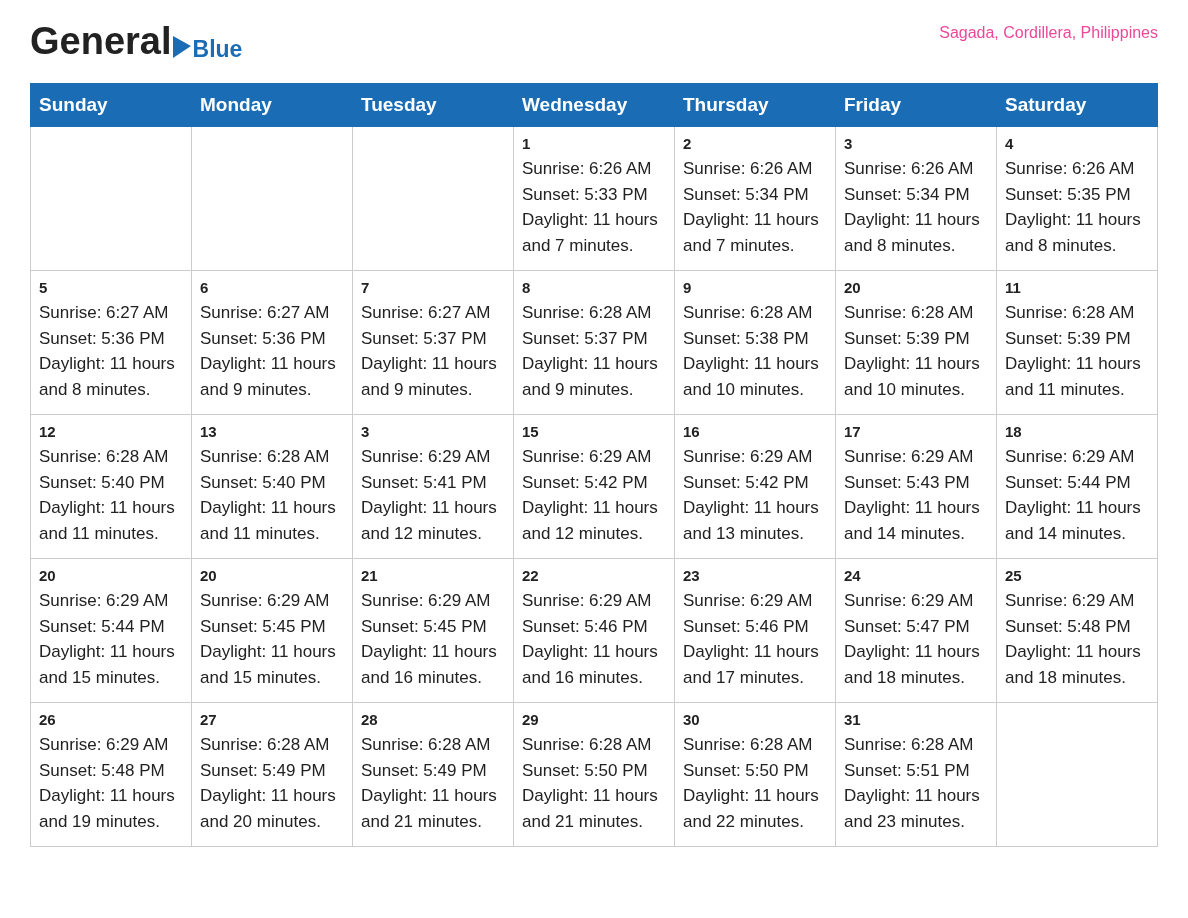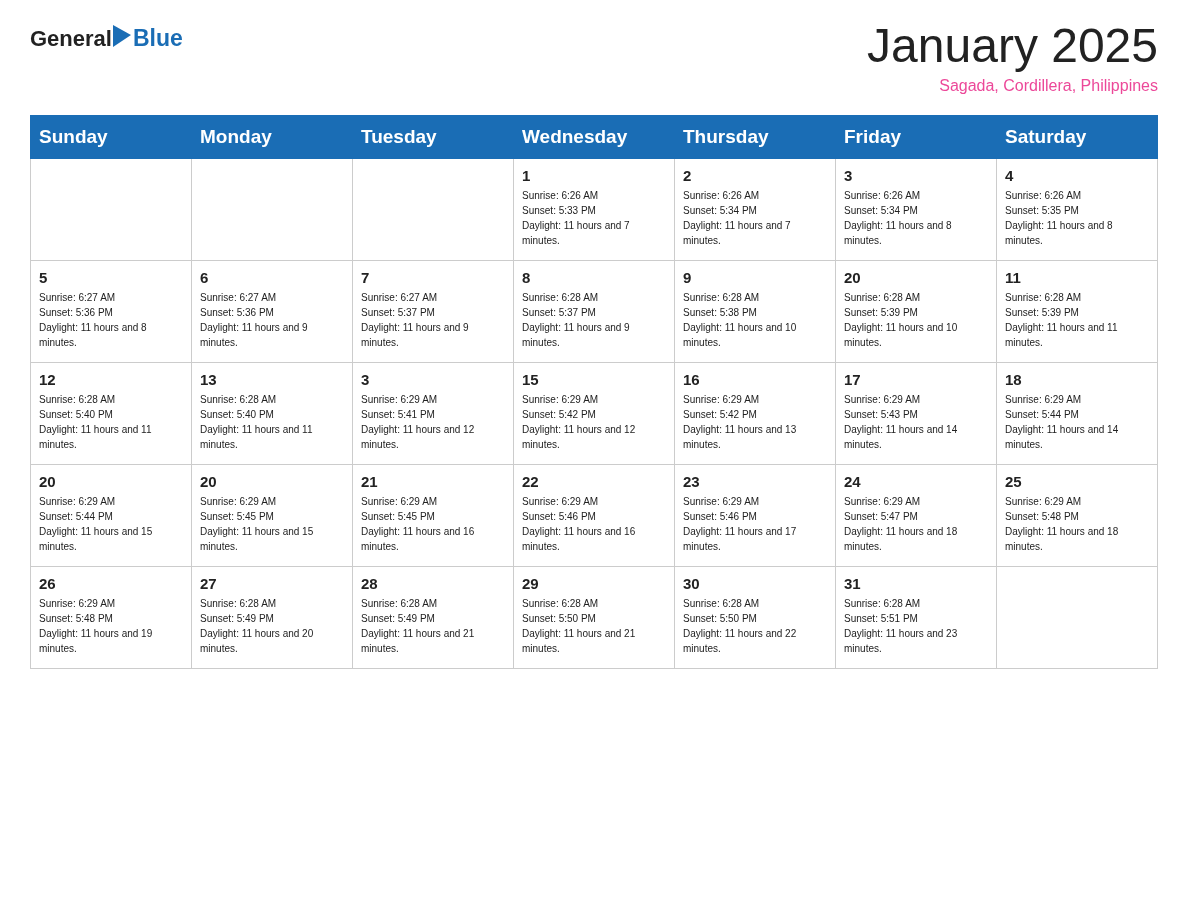--- a/index.html
+++ b/index.html
@@ -60,48 +60,47 @@
       color: #222;
       min-height: 90px;
     }
     .day-number {
       font-size: 15px;
       font-weight: bold;
       display: block;
       margin-bottom: 4px;
     }
     .day-info {
-      font-size: 10px;
+      font-size: 17px;
       line-height: 1.5;
       color: #222;
     }
     .empty-cell {
       background: #fff;
     }
     .calendar tbody tr:nth-child(odd) td {
       background: #fff;
     }
   </style>
 </head>
 <body>
 
 <div class="header">
   <div class="logo">
-    <span style="color:#222; font-size:22px; font-weight:bold;">General</span>
+    <span style="color:#222; font-size:38px; font-weight:bold;">General</span>
     <span style="display:inline-block; margin: 0 2px 0 0;">
       
       <svg width="18" height="22" viewBox="0 0 18 22" style="margin-bottom:-2px; margin-left:1px;">
         <polygon points="0,0 18,10 0,22" fill="#1a6db5"></polygon>
       </svg>
     </span>
     <br>
     <span style="color:#1a6db5; font-size:23px; font-weight:bold; display:block; margin-top:-8px;">Blue</span>
   </div>
   <div class="title-block">
-    <div class="month-title">January 2025</div>
     <div class="location-title">Sagada, Cordillera, Philippines</div>
   </div>
 </div>
 
 <table class="calendar">
   <thead>
     <tr>
       <th>Sunday</th>
       <th>Monday</th>
       <th>Tuesday</th>

